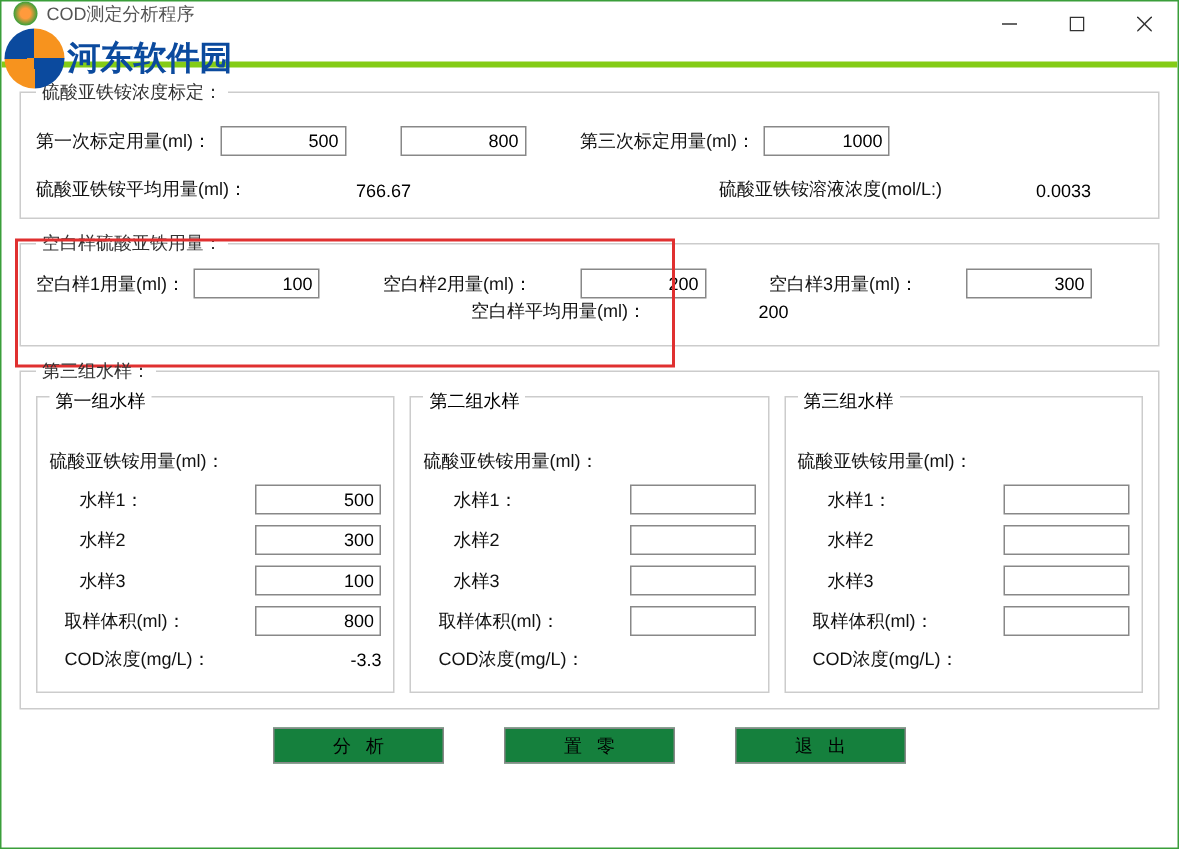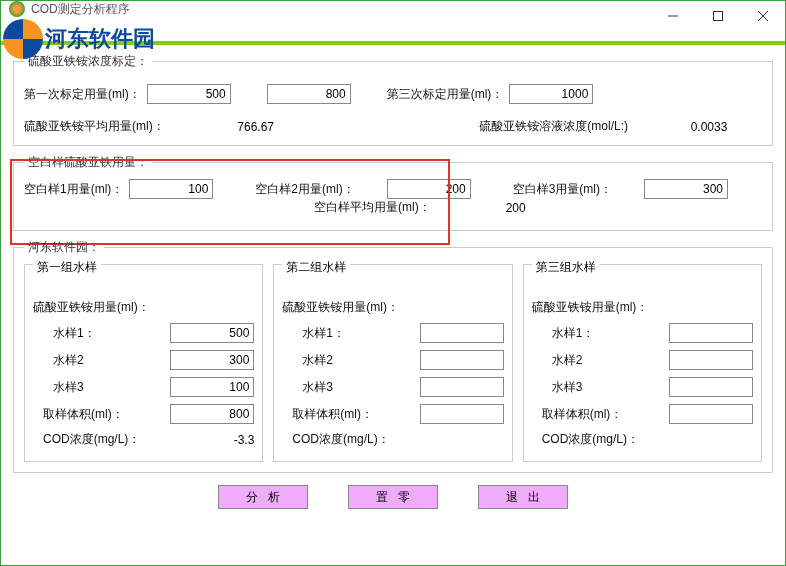--- a/index.html
+++ b/index.html
@@ -20,21 +20,21 @@
 .highlight{border:2px solid #e03030}
 .lbl{white-space:nowrap;color:#111}
 input.val{width:84px;height:20px;text-align:right;padding:0 4px;border:1px solid #888;background:#fff}
 .readonly{border:none;background:transparent;width:70px;text-align:center;display:inline-block}
 .cols3{display:flex;gap:10px}
 .subgroup{flex:1;border:1px solid #ccc;padding:6px 8px}
 .subgroup .lg{font-size:12px;margin-bottom:4px;position:relative;top:-12px;background:#fff;display:inline-block;padding:0 4px}
 .subrow{display:flex;align-items:center;justify-content:space-between;margin:7px 0}
 .subrow .lbl{min-width:110px}
 .btnbar{display:flex;justify-content:center;gap:40px;margin-top:12px}
-button.action{width:90px;height:24px;border:1px solid #888;background:#f0abfc;letter-spacing:10px;padding-left:10px}
+button.action{width:114px;height:24px;border:1px solid #888;background:#15803d;letter-spacing:10px;padding-left:10px}
 .cal-row1{display:flex;gap:8px;align-items:center}
 .cal-row1 .pair{display:flex;align-items:center;gap:6px}
 .cal-row2{display:flex;gap:8px;align-items:center;margin-top:14px}
 .blank-row1{display:flex;align-items:center;gap:6px}
 .blank-row2{display:flex;align-items:center;}
 </style>
 </head>
 <body>
 
 <div class="titlebar">
@@ -112,21 +112,21 @@
   </div>
   <div class="blank-row2">
     <span style="width:290px"></span>
     <span class="lbl">空白样平均用量(ml)：</span>
     <span style="width:50px"></span>
     <span class="readonly">200</span>
   </div>
 </fieldset>
 
 <fieldset>
-  <legend>河东软件园：</legend>
+  <legend>第三组水样：</legend>
   <div class="cols3" id="groups-container">
         <div class="subgroup"><div class="lg">第一组水样</div><div class="subrow">
             <span class="lbl">硫酸亚铁铵用量(ml)：</span>
           </div><div class="subrow">
             <span class="lbl" style="padding-left:20px">水样1：</span>
             <input class="val" value="500" style="">
           </div><div class="subrow">
             <span class="lbl" style="padding-left:20px">水样2</span>
             <input class="val" value="300" style="">
           </div><div class="subrow">

